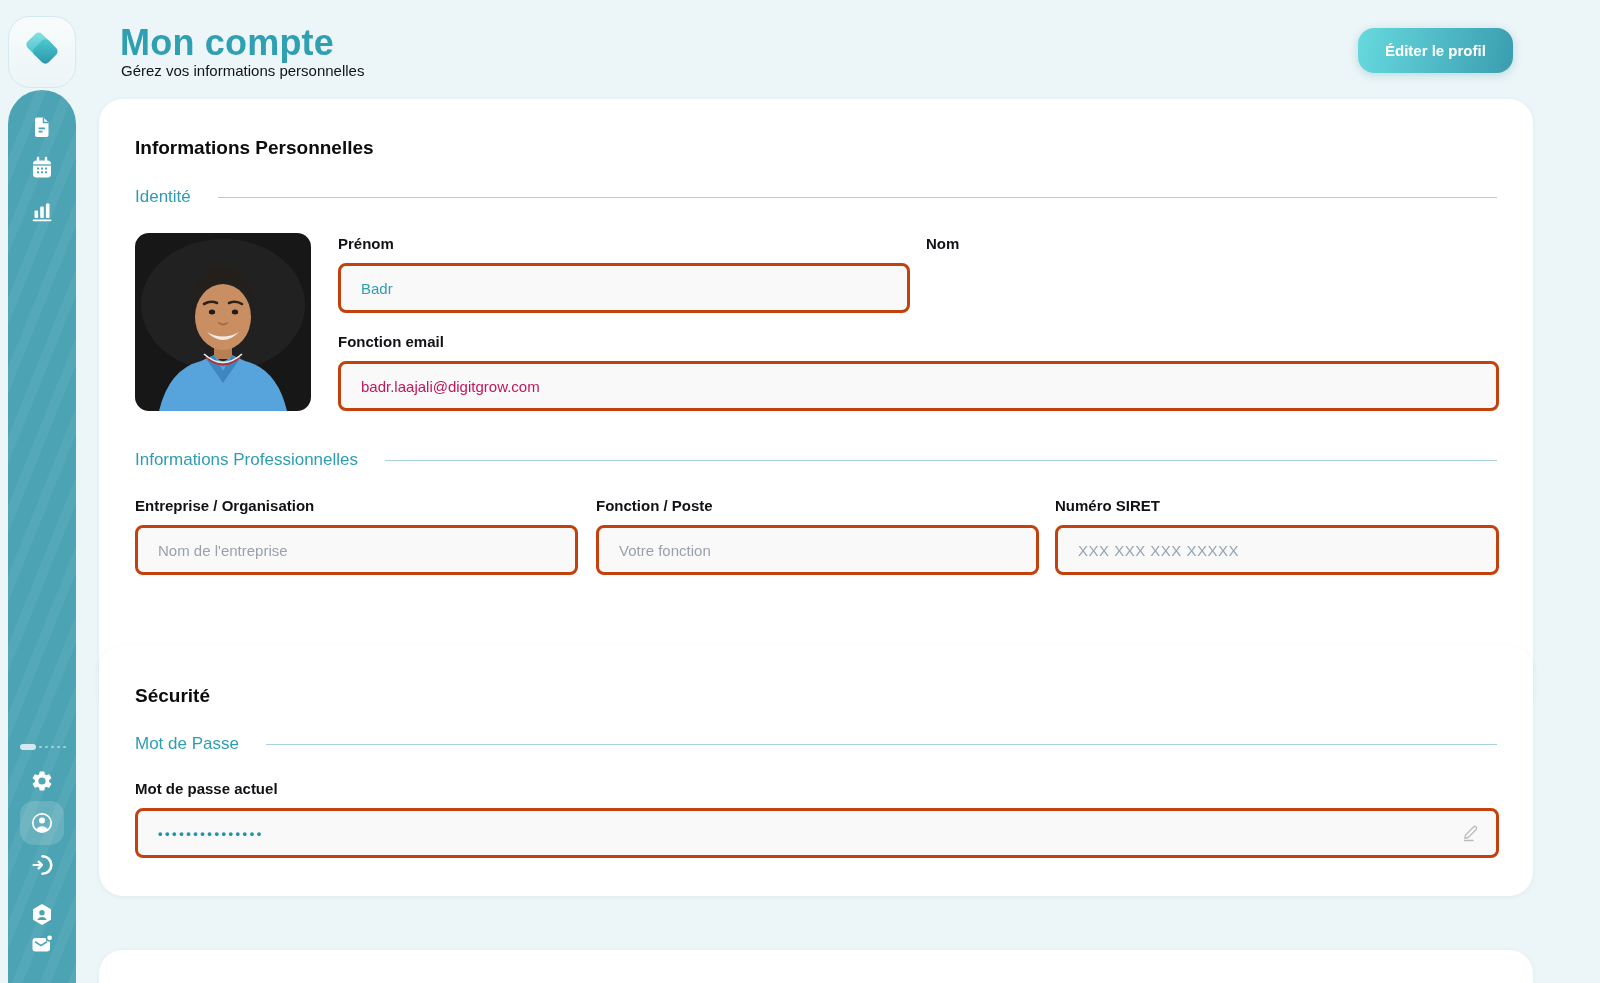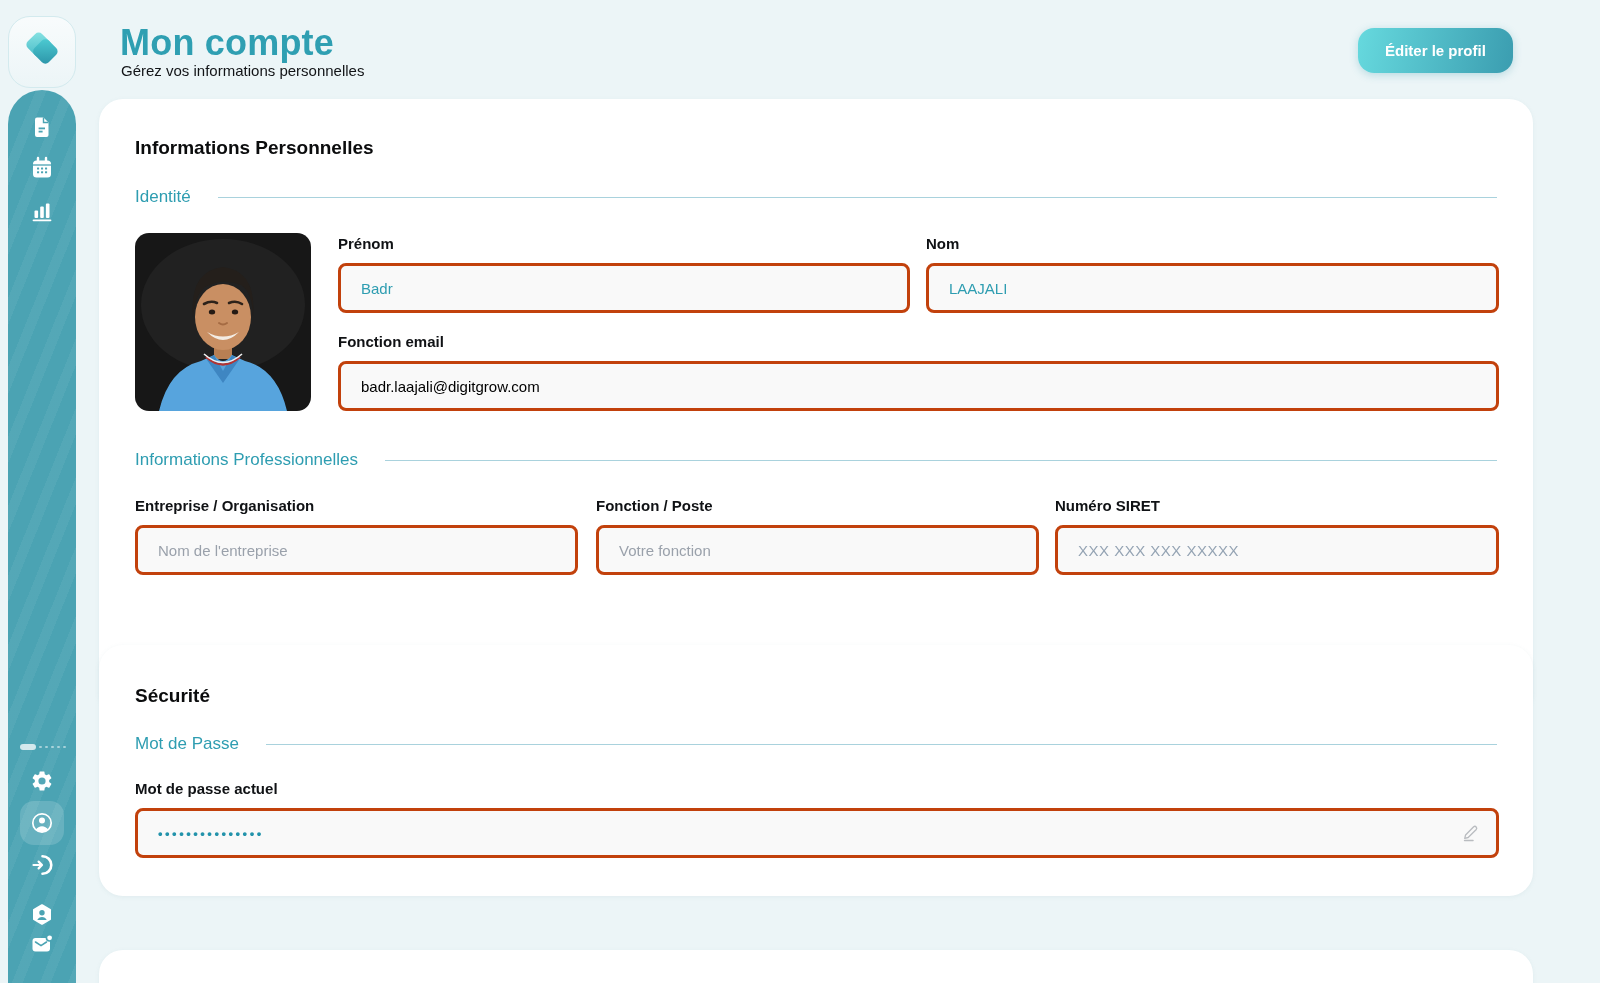--- a/index.html
+++ b/index.html
@@ -88,21 +88,21 @@
 
   .field-label { position:absolute; font-size:15px; font-weight:600; color:#101215; }
 
   .field-input {
     position:absolute; height:50px; border-radius:8px;
     background:#f9f9f9; border:3px solid #c2410c;
     font-family:"Liberation Sans", sans-serif;
     font-size:15px; padding:0 20px; outline:none;
   }
   .field-input.val-teal { color:#2e9db1; }
-  .field-input.val-muted { color:#000000; }
+  .field-input.val-muted { color:#be185d; }
   .field-input::placeholder { color:#9aa1ab; }
   .field-input.ph-siret::placeholder { color:#95a4b4; letter-spacing:.5px; }
 
   .photo-wrap {
     position:absolute; left:36px; top:134px; width:176px; height:178px;
     border-radius:14px; overflow:hidden;
   }
   .photo-wrap svg { display:block; width:176px; height:178px; }
 
   .password-input {
@@ -263,21 +263,20 @@
       <path d="M79 122 L88 138 L97 122 L104 127 L88 150 L72 127 Z" fill="#3e86c2"></path>
       <path d="M71 124 q17 15 34 0" stroke="#b23434" stroke-width="2.2" fill="none"></path>
       <path d="M69 121 q19 17 38 0" stroke="#f0f0f0" stroke-width="1.6" fill="none"></path>
     </svg>
   </div>
 
   <label class="field-label" style="left:239px; top:136px">Prénom</label>
   <input class="field-input val-teal" style="left: 239px; top: 164px; width: 572px;" readonly="" value="Badr">
 
   <label class="field-label" style="left:827px; top:136px">Nom</label>
-  <input class="field-input val-teal" style="left: 827px; top: 164px; width: 573px;" readonly="" value="LAAJALI">
 
   <label class="field-label" style="left:239px; top:234px">Fonction email</label>
   <input class="field-input val-muted" style="left: 239px; top: 262px; width: 1161px;" readonly="" value="badr.laajali@digitgrow.com">
 
   <div class="section-row" style="top:351px">
     <span class="section-label">Informations Professionnelles</span>
     <span class="section-line"></span>
   </div>
 
   <label class="field-label" style="left:36px; top:398px">Entreprise / Organisation</label>

